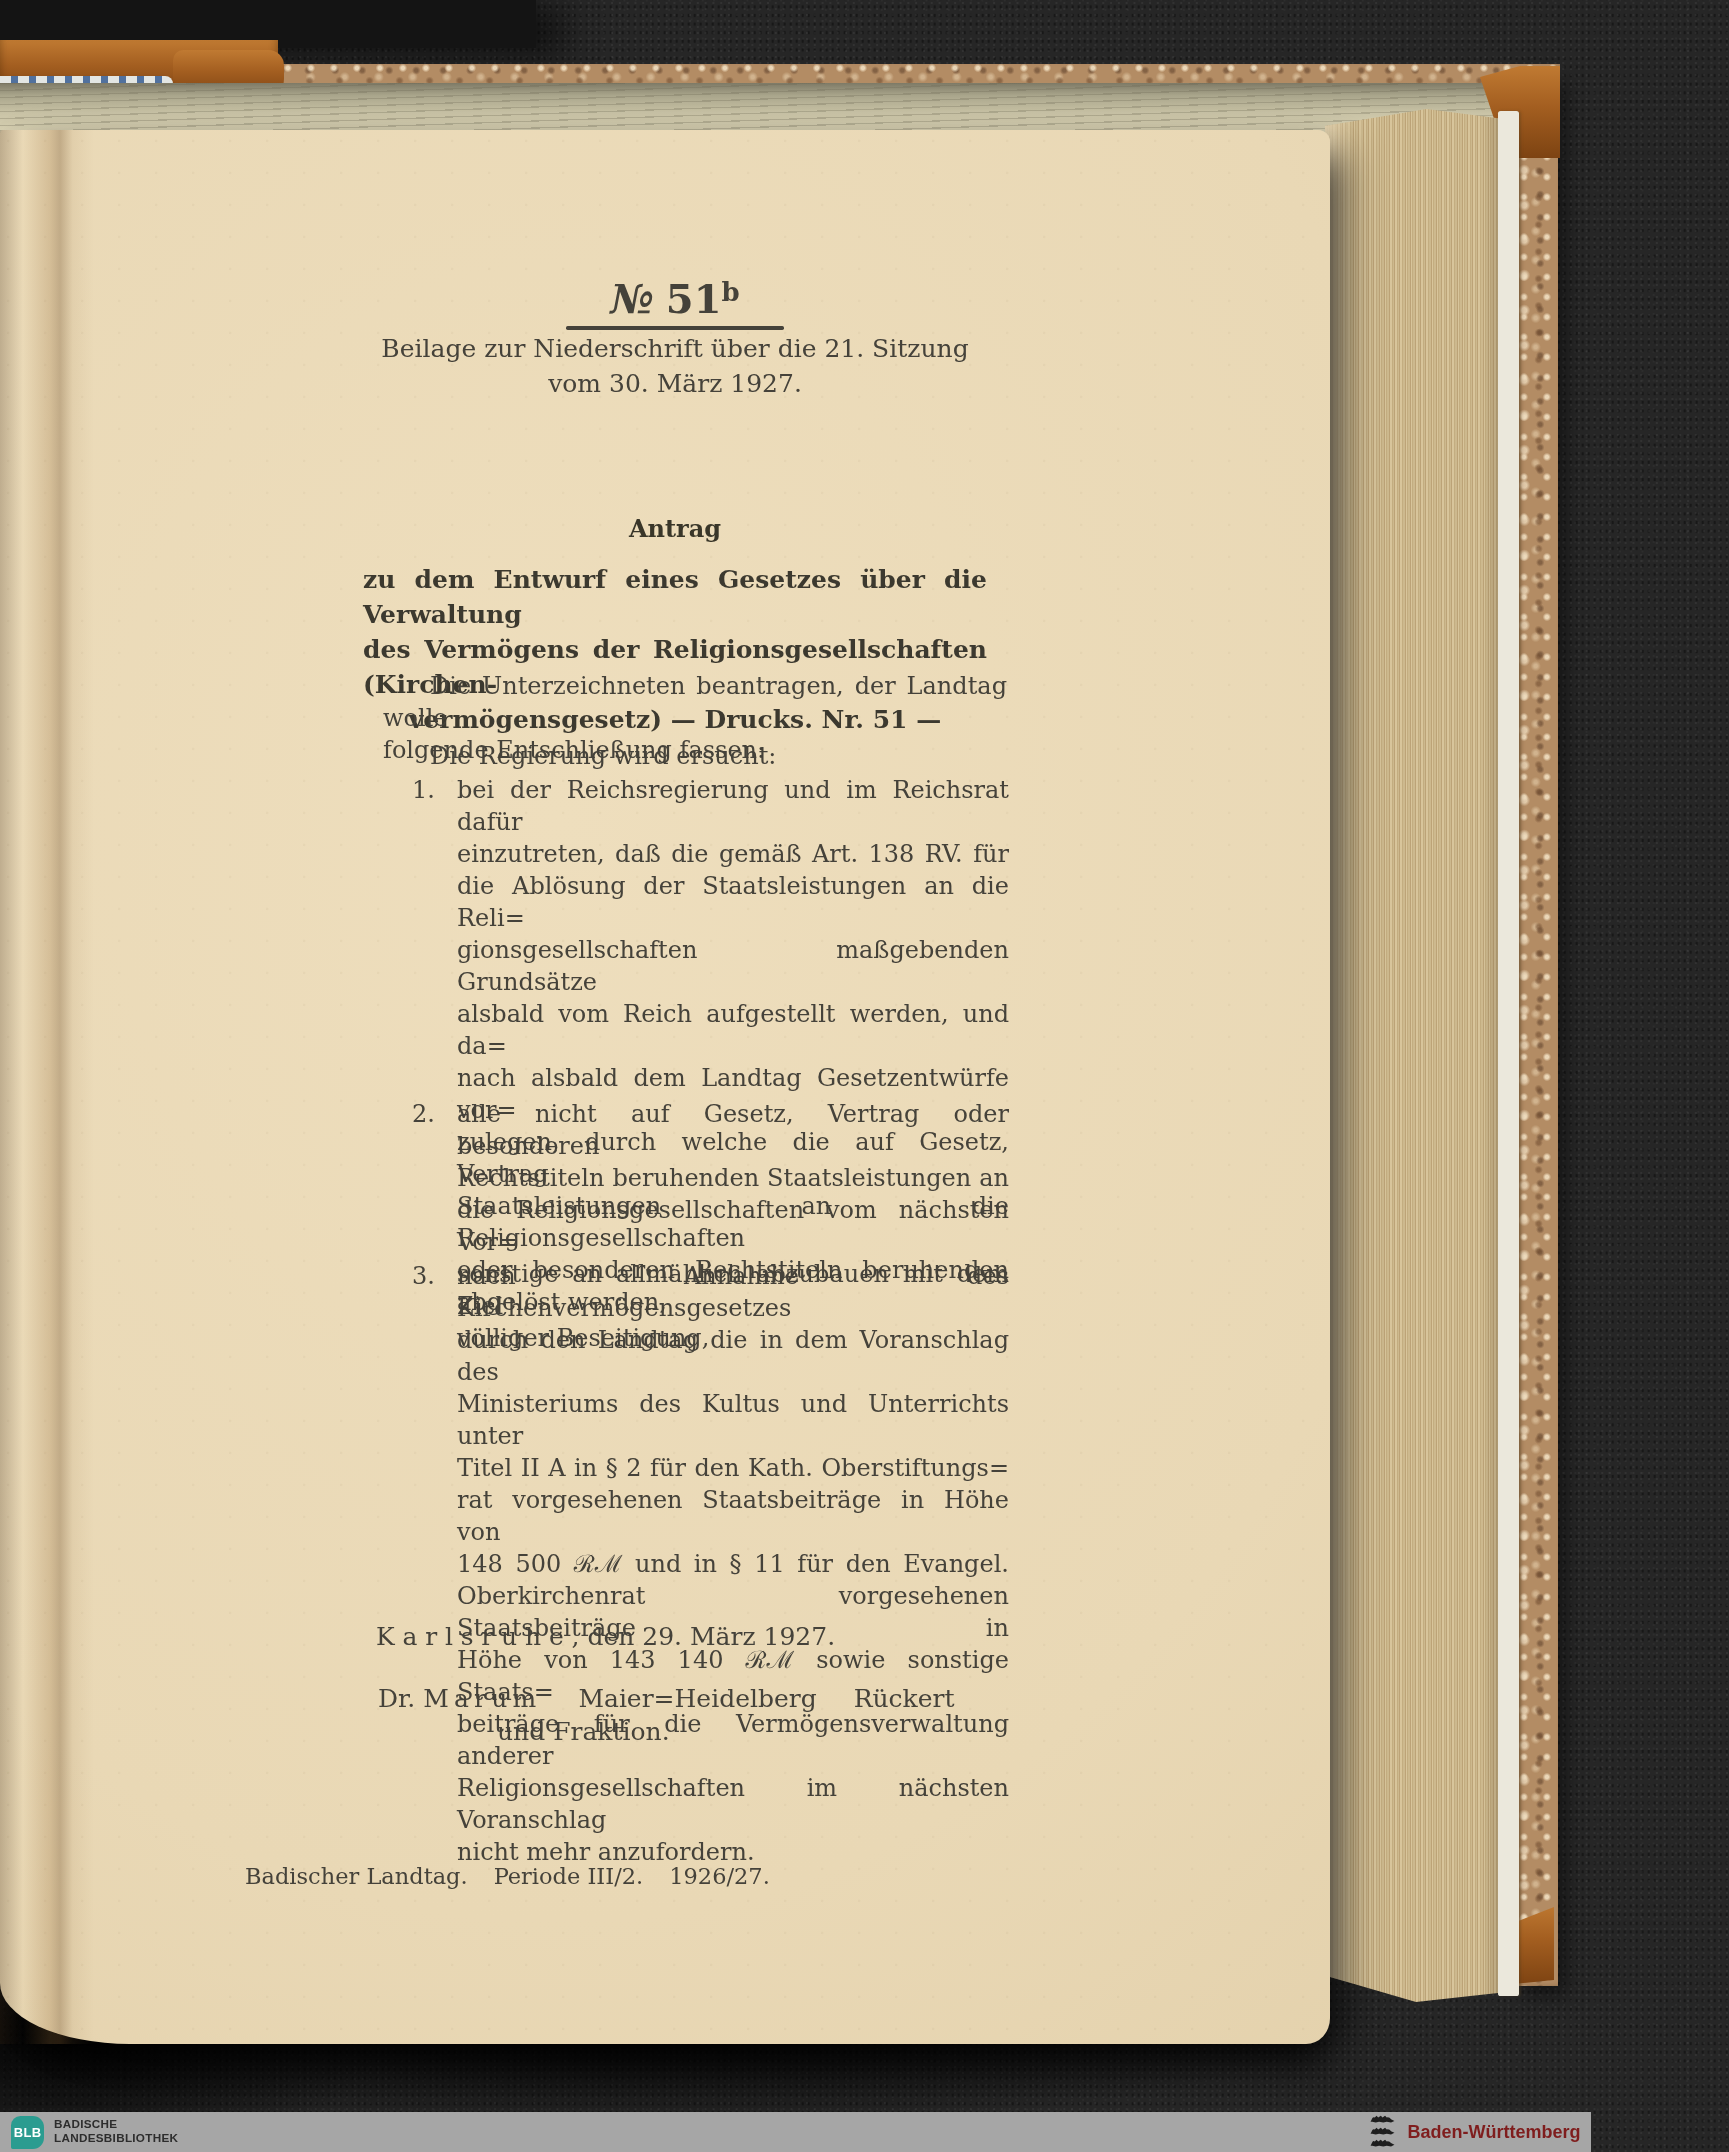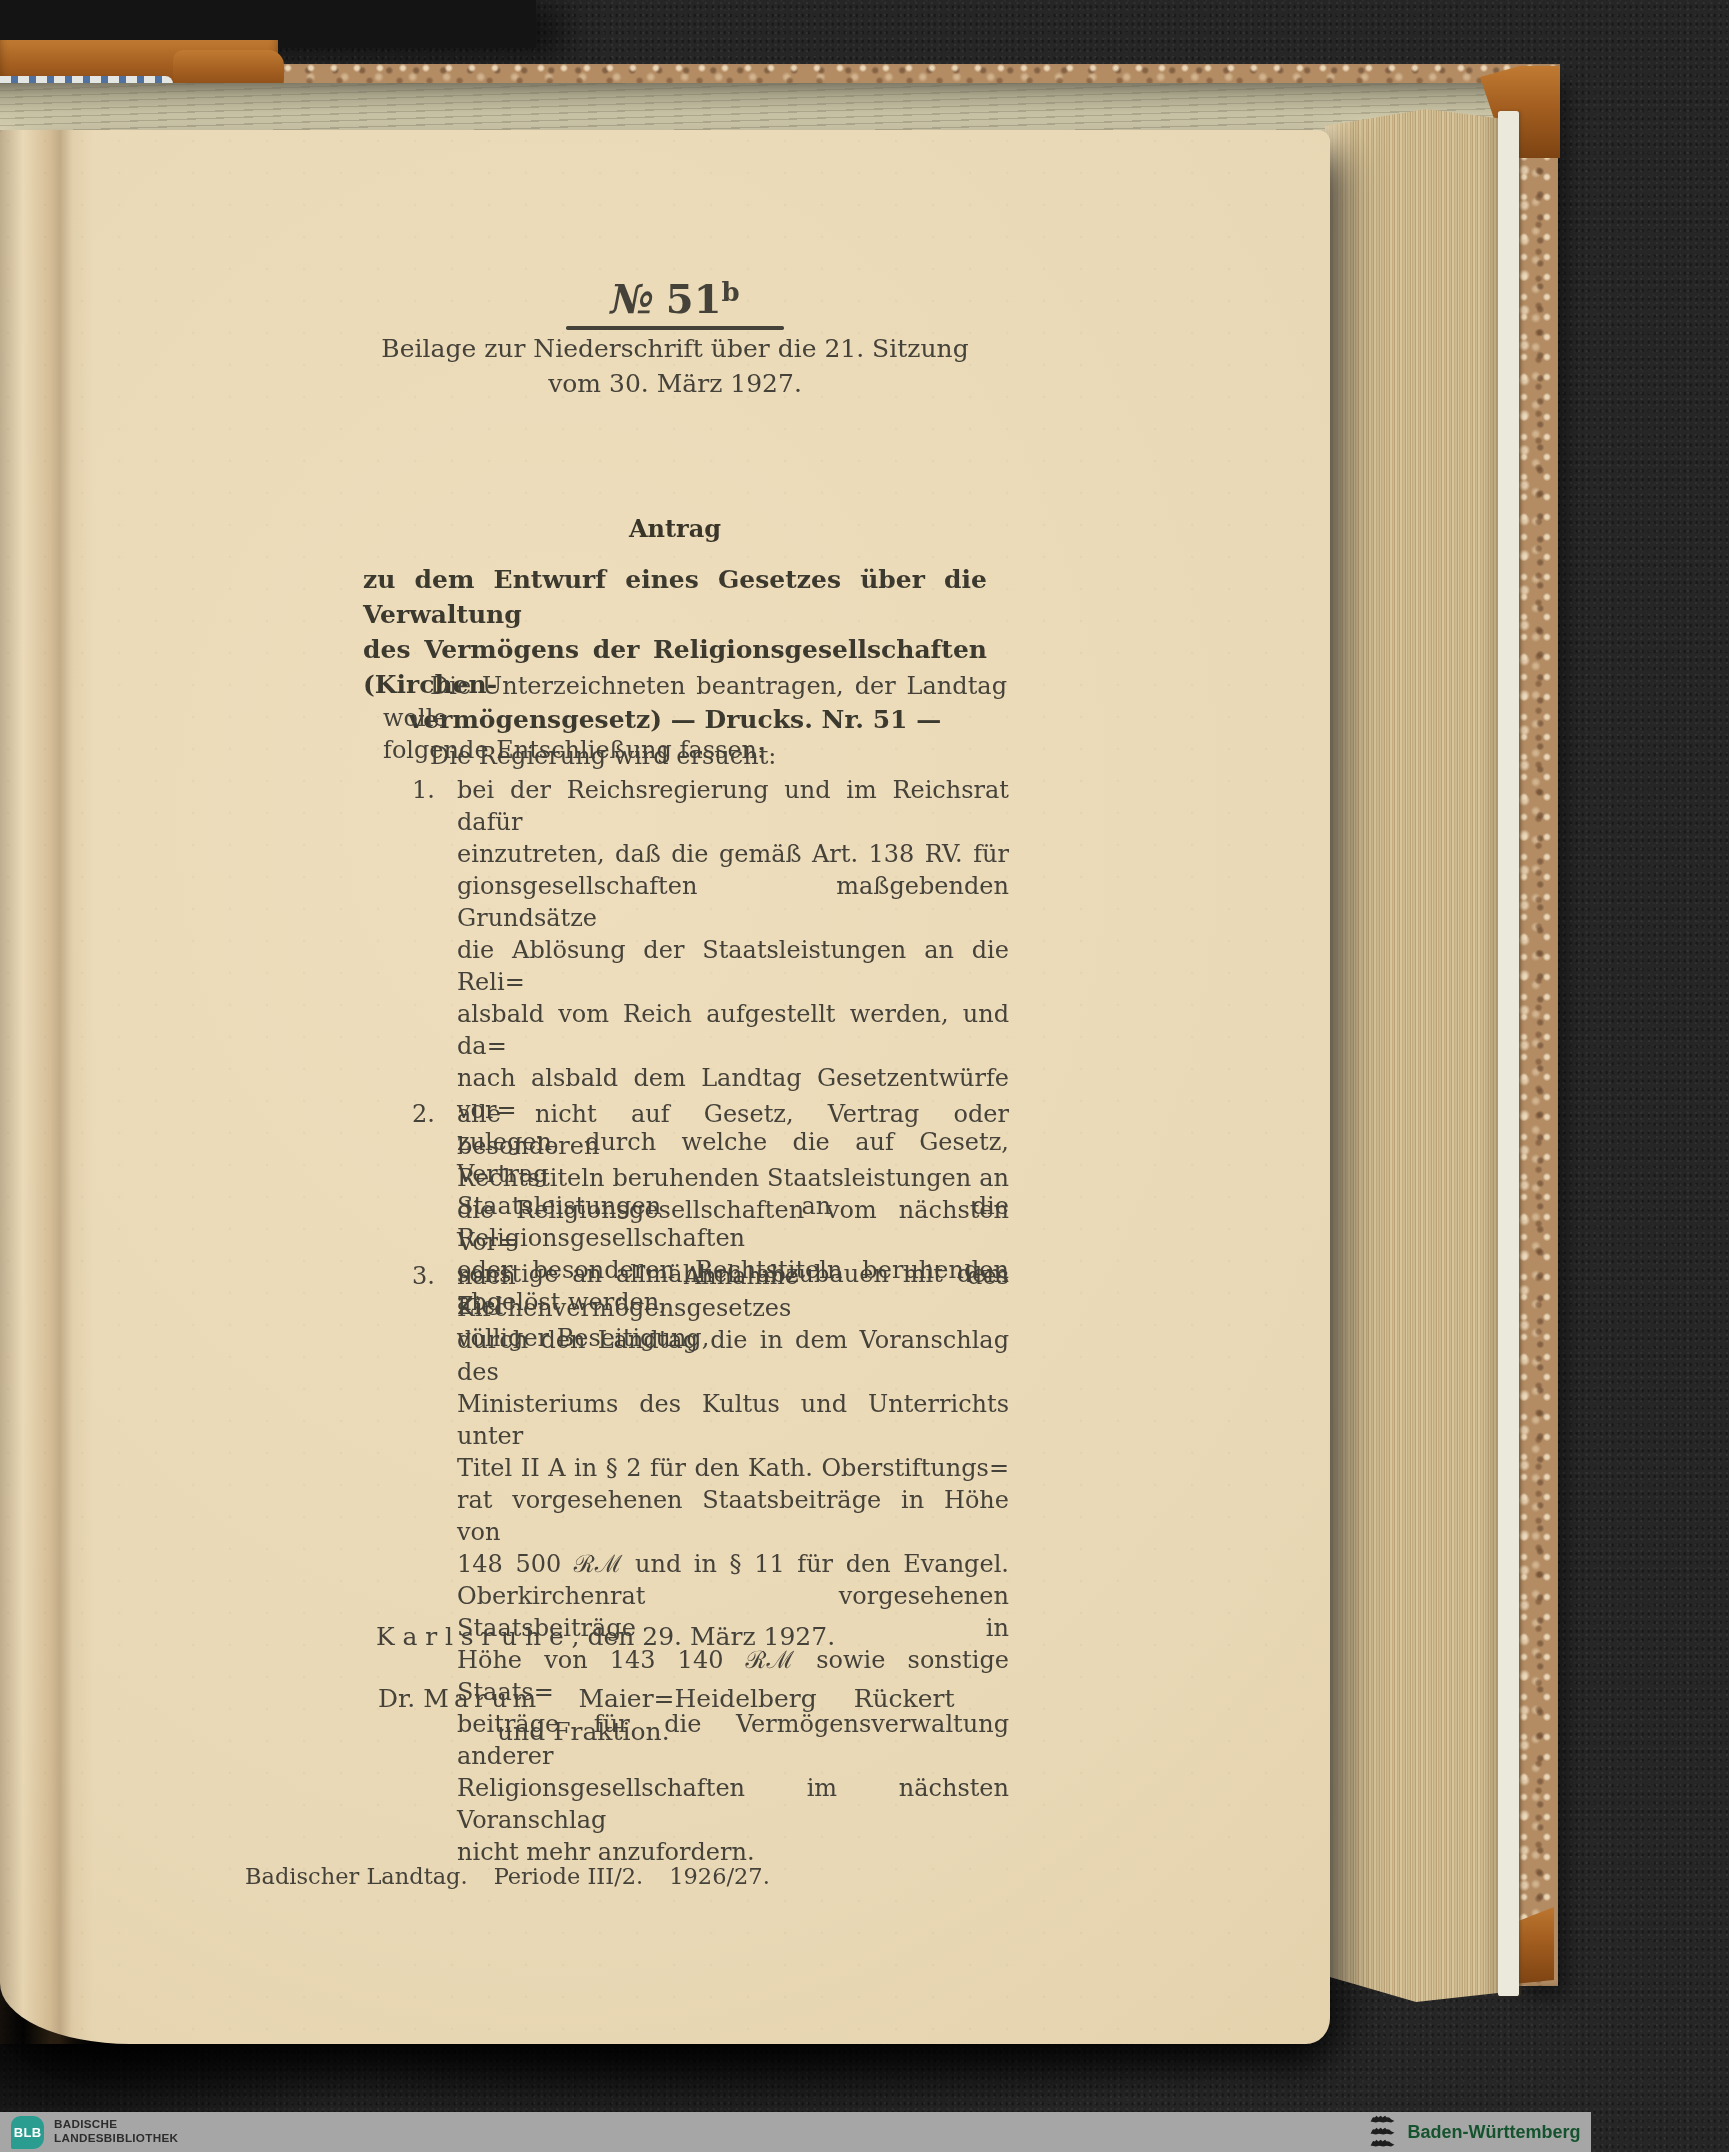--- a/index.html
+++ b/index.html
@@ -115,21 +115,21 @@
   
   .bar{position:absolute;left:0;top:2112px;width:1591px;height:40px;background:#a6a6a6;
       font-family:"Liberation Sans",sans-serif;}
   .blb-badge{position:absolute;left:11.2px;top:3.5px;width:33px;height:33px;background:#2b9c90;
       border-radius:9.5px 11.2px 11.2px 1.7px;color:#fff;font-weight:bold;font-size:13px;
       display:flex;align-items:center;justify-content:center;letter-spacing:0.4px;}
   .lib-name{position:absolute;left:54px;top:5.2px;font-size:11.7px;font-weight:bold;
       color:#2d2d2d;line-height:14px;letter-spacing:0.3px;}
   .bw{position:absolute;right:10.4px;top:0;height:40px;display:flex;align-items:center;}
   .bw svg{margin-right:10.4px;}
-  .bw-label{font-size:18px;font-weight:bold;color:#14532d;}
+  .bw-label{font-size:18px;font-weight:bold;color:#7f1d1d;}
 </style>
 </head>
 <body>
 
 <div class="stage">
   <div class="bg"></div>
   <div class="top-void"></div>
   <div class="book-shadow"></div>
 
   <div class="board-top marble"></div>
@@ -170,22 +170,22 @@
     <div class="jl indent">Die Unterzeichneten beantragen, der Landtag wolle</div>
     <div class="ll">folgende Entschließung fassen:</div>
   </div>
 
   <div class="txt doc-request body-block indent">Die Regierung wird ersucht:</div>
 
   <div class="txt item item1 body-block">
     <span class="num">1.</span>
     <div class="jl">bei der Reichsregierung und im Reichsrat dafür</div>
     <div class="jl">einzutreten, daß die gemäß Art. 138 RV. für</div>
+    <div class="jl">die Ablösung der Staatsleistungen an die Reli=</div>
     <div class="jl">gionsgesellschaften maßgebenden Grundsätze</div>
-    <div class="jl">die Ablösung der Staatsleistungen an die Reli=</div>
     <div class="jl">alsbald vom Reich aufgestellt werden, und da=</div>
     <div class="jl">nach alsbald dem Landtag Gesetzentwürfe vor=</div>
     <div class="jl">zulegen, durch welche die auf Gesetz, Vertrag</div>
     <div class="jl">Staatsleistungen an die Religionsgesellschaften</div>
     <div class="jl">oder besonderen Rechtstiteln beruhenden</div>
     <div class="ll">abgelöst werden,</div>
   </div>
 
   <div class="txt item item2 body-block">
     <span class="num">2.</span>

